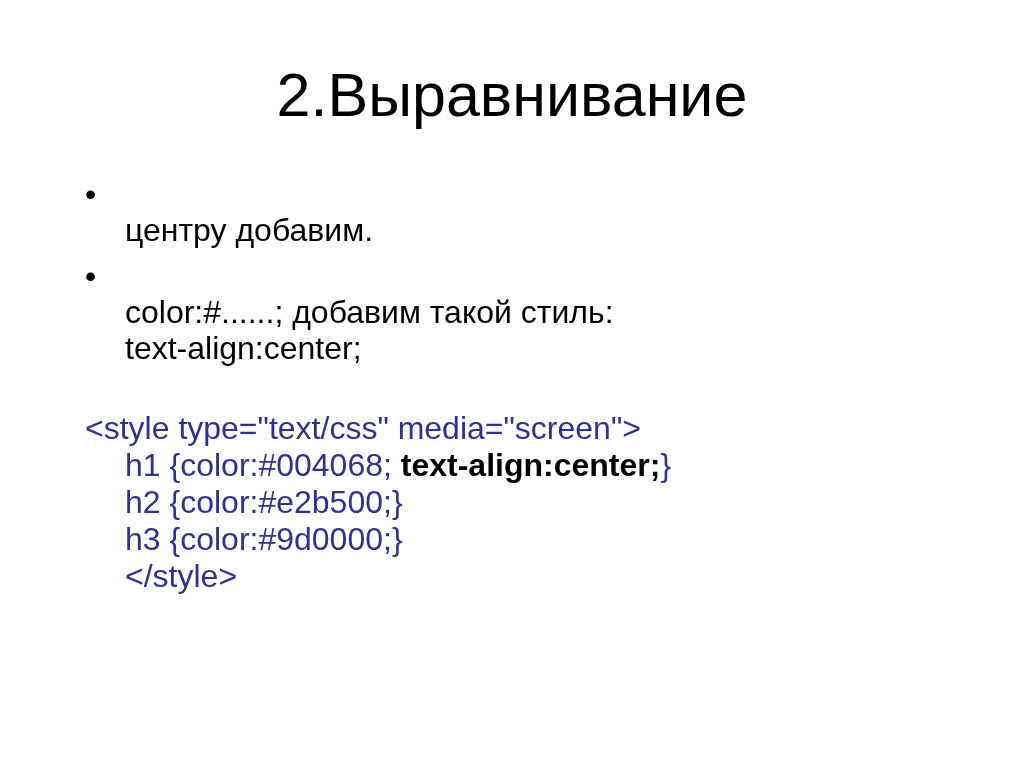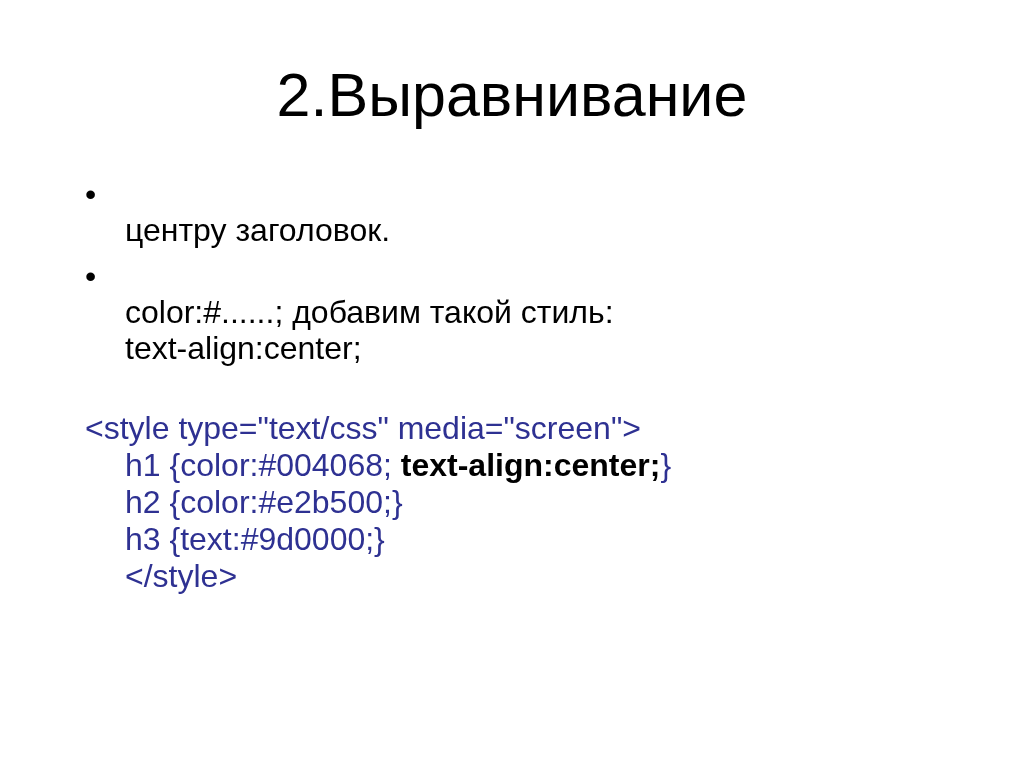--- a/index.html
+++ b/index.html
@@ -62,30 +62,30 @@
 <body>
 
 <div class="slide">
 
   <h1 class="slide-title">2.Выравнивание</h1>
 
   <div class="content">
 
     <div class="bullet-item">
       <span class="bullet-marker">•</span>
-      <p class="bullet-text"><br><span>центру заголовок.</span></p>
+      <p class="bullet-text"><br><span>центру добавим.</span></p>
     </div>
 
     <div class="bullet-item">
       <span class="bullet-marker">•</span>
       <p class="bullet-text"><br><span class="b">color:#......;</span><span> добавим такой стиль:</span><br><span class="b">text-align:center;</span></p>
     </div>
 
     <div class="code-block">
       <div class="code-line"><span>&lt;style type="text/css" media="screen"&gt;</span></div>
       <div class="code-line indent"><span>h1 {color:#004068; </span><span class="code-bold-black">text-align:center;</span><span>}</span></div>
       <div class="code-line indent"><span>h2 {color:#e2b500;}</span></div>
-      <div class="code-line indent"><span>h3 {text:#9d0000;}</span></div>
+      <div class="code-line indent"><span>h3 {color:#9d0000;}</span></div>
       <div class="code-line indent"><span>&lt;/style&gt;</span></div>
     </div>
 
   </div>
 </div>
 
 </body></html>

